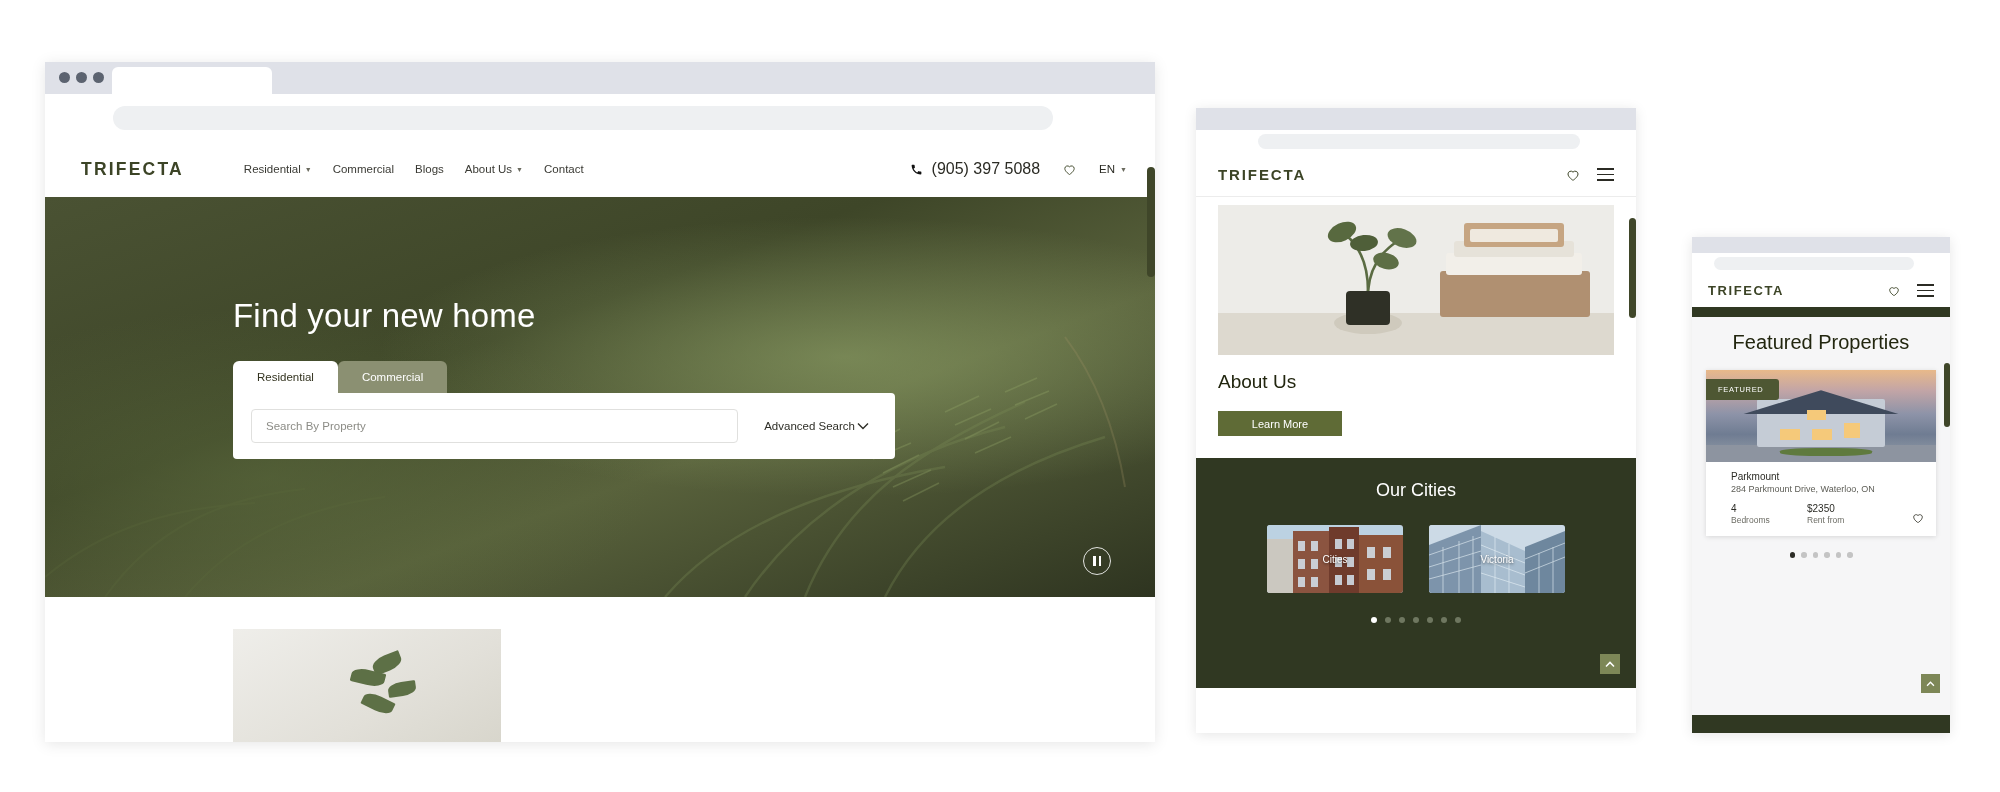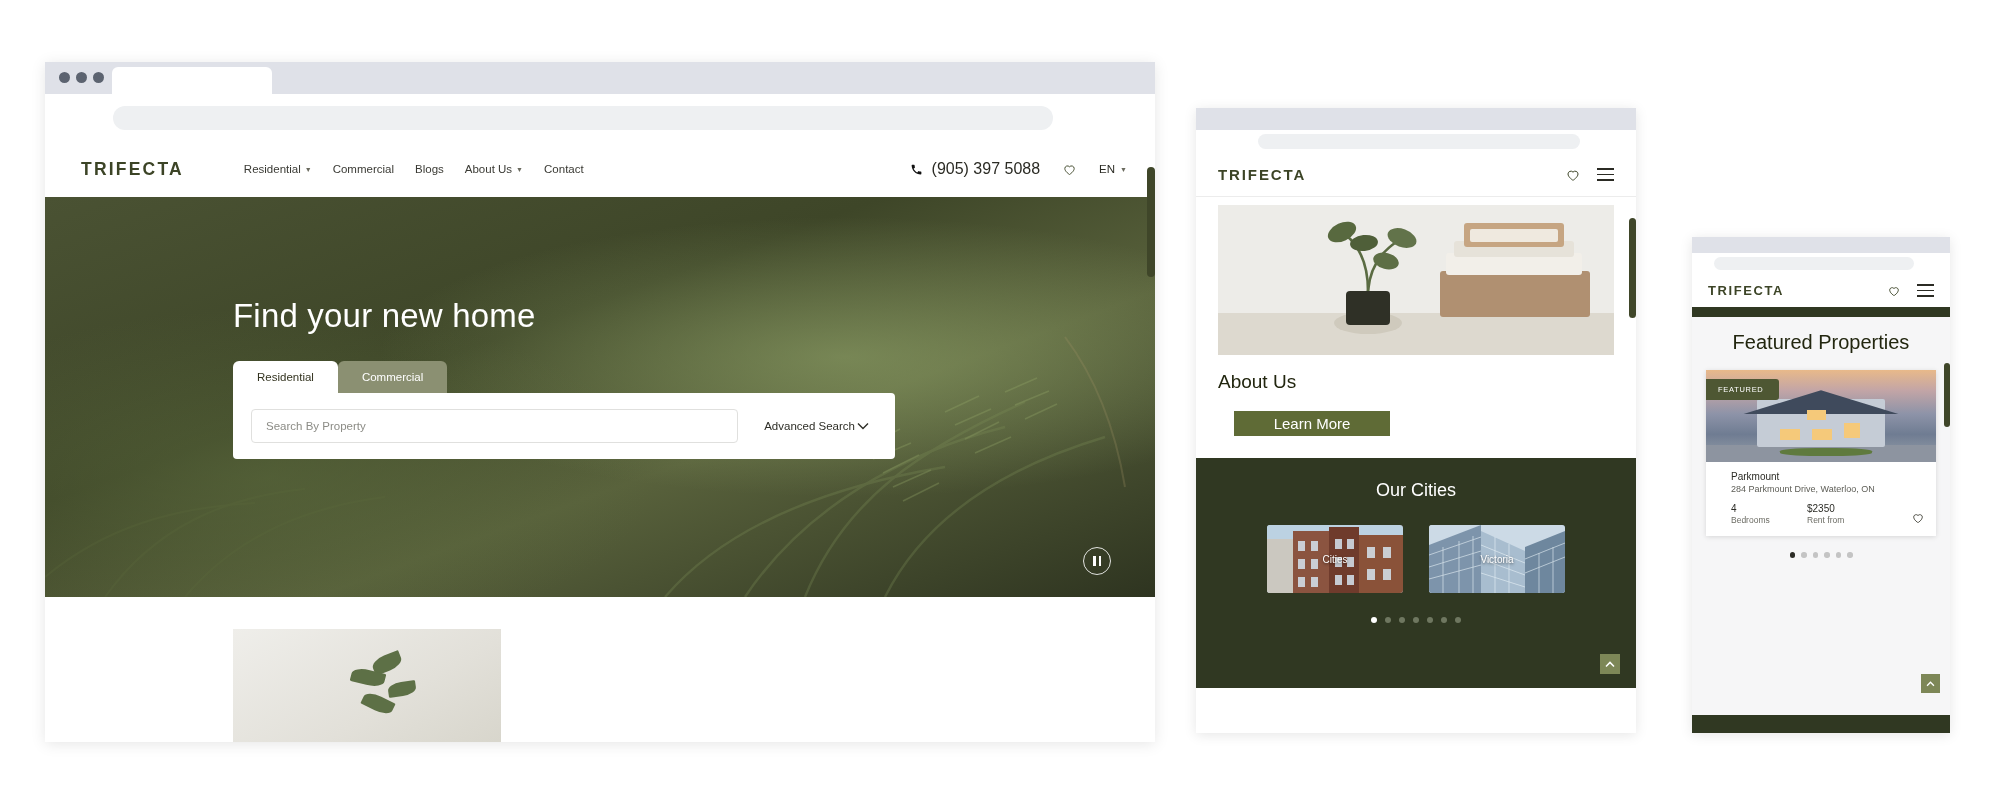--- a/index.html
+++ b/index.html
@@ -120,24 +120,23 @@
 
   .tb-photo {
     margin:8px 22px 0 22px; height:150px;
     background:linear-gradient(150deg,#efeeea 0%,#e6e4dd 55%,#d9d7cd 100%);
     position:relative; overflow:hidden;
   }
   .tb-body { padding:16px 22px 0 22px; }
   .tb-h2 { font-size:19px; color:#22260f; font-weight:normal; }
   .tb-p { margin-top:12px; font-size:8.5px; line-height:1.65; color:#5d5d56; }
   .learn-btn {
-    margin-top:18px; width:156px; height:25px; background:#5f6b36; color:#fff;
-    font-size:15px; display:flex; align-items:center; justify-content:center;
+    margin-top:18px; width:124px; height:25px; background:#5f6b36; color:#fff;
+    font-size:11px; display:flex; align-items:center; justify-content:center;
     cursor:pointer;
-    margin-left:16px;
   }
   .cities {
     margin-top:22px; background:#303822; padding:22px 22px 0 22px;
     height:230px; position:relative;
   }
   .cities-h { text-align:center; font-size:18px; color:#fff; font-weight:normal; }
   .city-row { display:flex; gap:26px; margin-top:24px; justify-content:center; }
   .city-card {
     width:136px; height:68px; border-radius:3px; position:relative; overflow:hidden;
     display:flex; align-items:center; justify-content:center; cursor:pointer;

